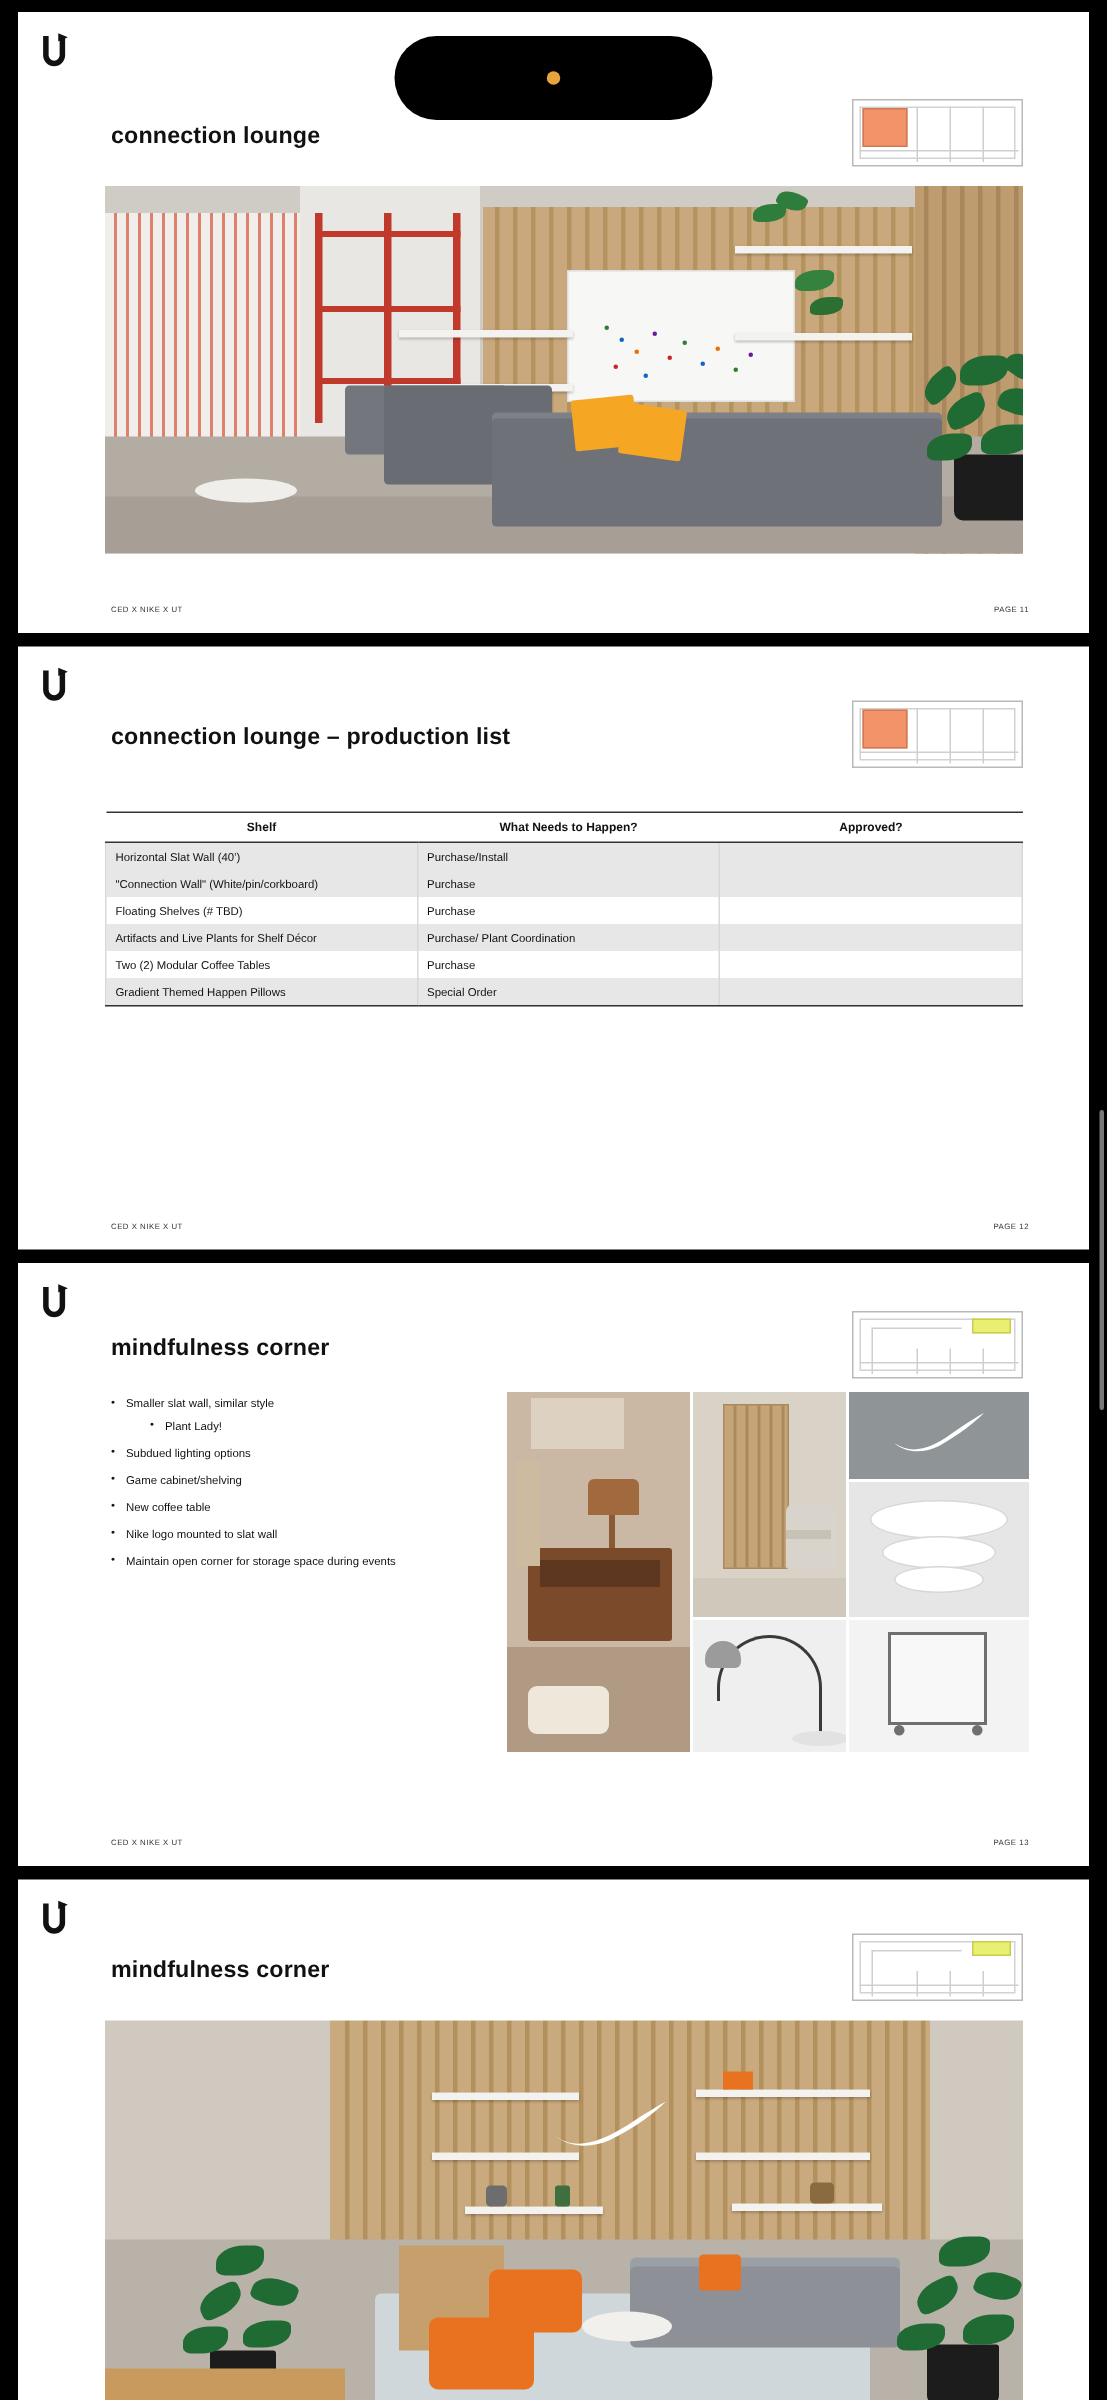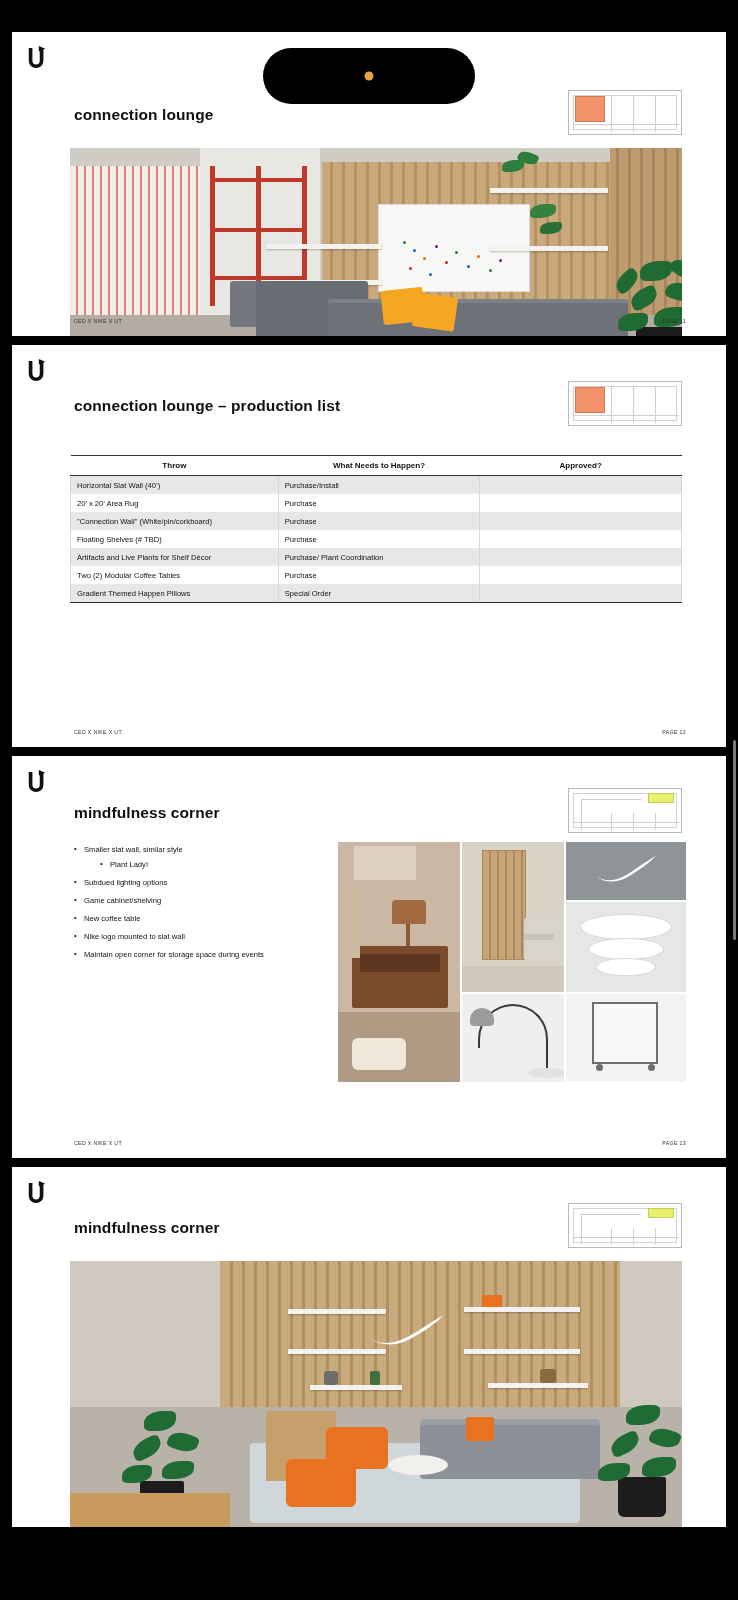--- a/index.html
+++ b/index.html
@@ -62,21 +62,21 @@
     position: absolute;
     bottom: 12px;
     font-size: 5.2px;
     color: #333;
     letter-spacing: .35px;
   }
   .footer-left { left: 62px; }
   .footer-right { right: 40px; }
 
   
-  .s1 { height: 304px; margin-top: 24px; }
+  .s1 { height: 414px; }
   .s1 .slide-title { top: 74px; }
   .s1 .floorplan { top: 58px; }
   .render1 {
     position: absolute;
     left: 58px; top: 116px;
     width: 612px; height: 245px;
     overflow: hidden;
     background: #d9d6d0;
   }
   .notch {
@@ -387,34 +387,29 @@
     </div>
 
     <table class="prod-table">
       <colgroup>
           <col class="c1">
           <col class="c2">
           <col class="c3">
         </colgroup>
       <thead>
         <tr>
-          <th>Throw</th>
+          <th>Shelf</th>
           <th>What Needs to Happen?</th>
           <th>Approved?</th>
         </tr>
       </thead>
       <tbody>
         <tr class="alt">
           <td>Horizontal Slat Wall (40’)</td>
           <td>Purchase/Install</td>
-          <td></td>
-        </tr>
-        <tr>
-          <td>20’ x 20’ Area Rug</td>
-          <td>Purchase</td>
           <td></td>
         </tr>
         <tr class="alt">
           <td>"Connection Wall" (White/pin/corkboard)</td>
           <td>Purchase</td>
           <td></td>
         </tr>
         <tr>
           <td>Floating Shelves (# TBD)</td>
           <td>Purchase</td>

